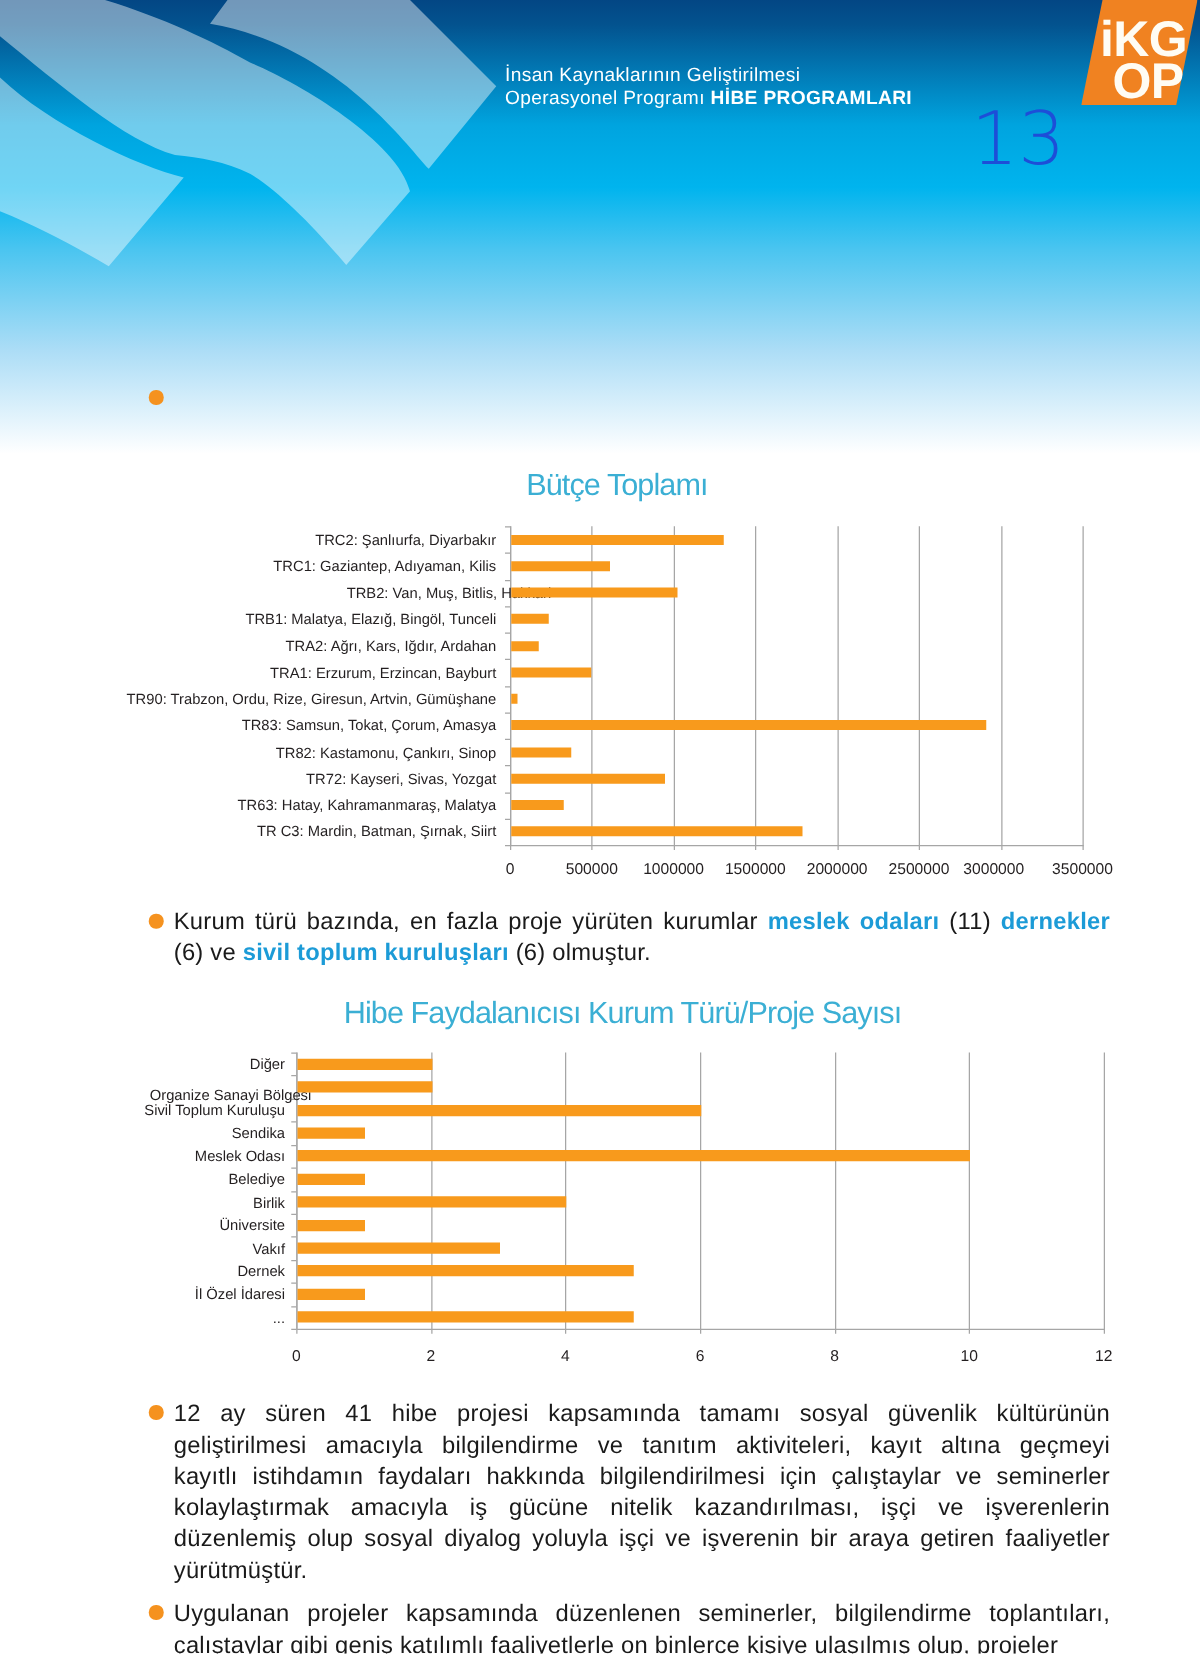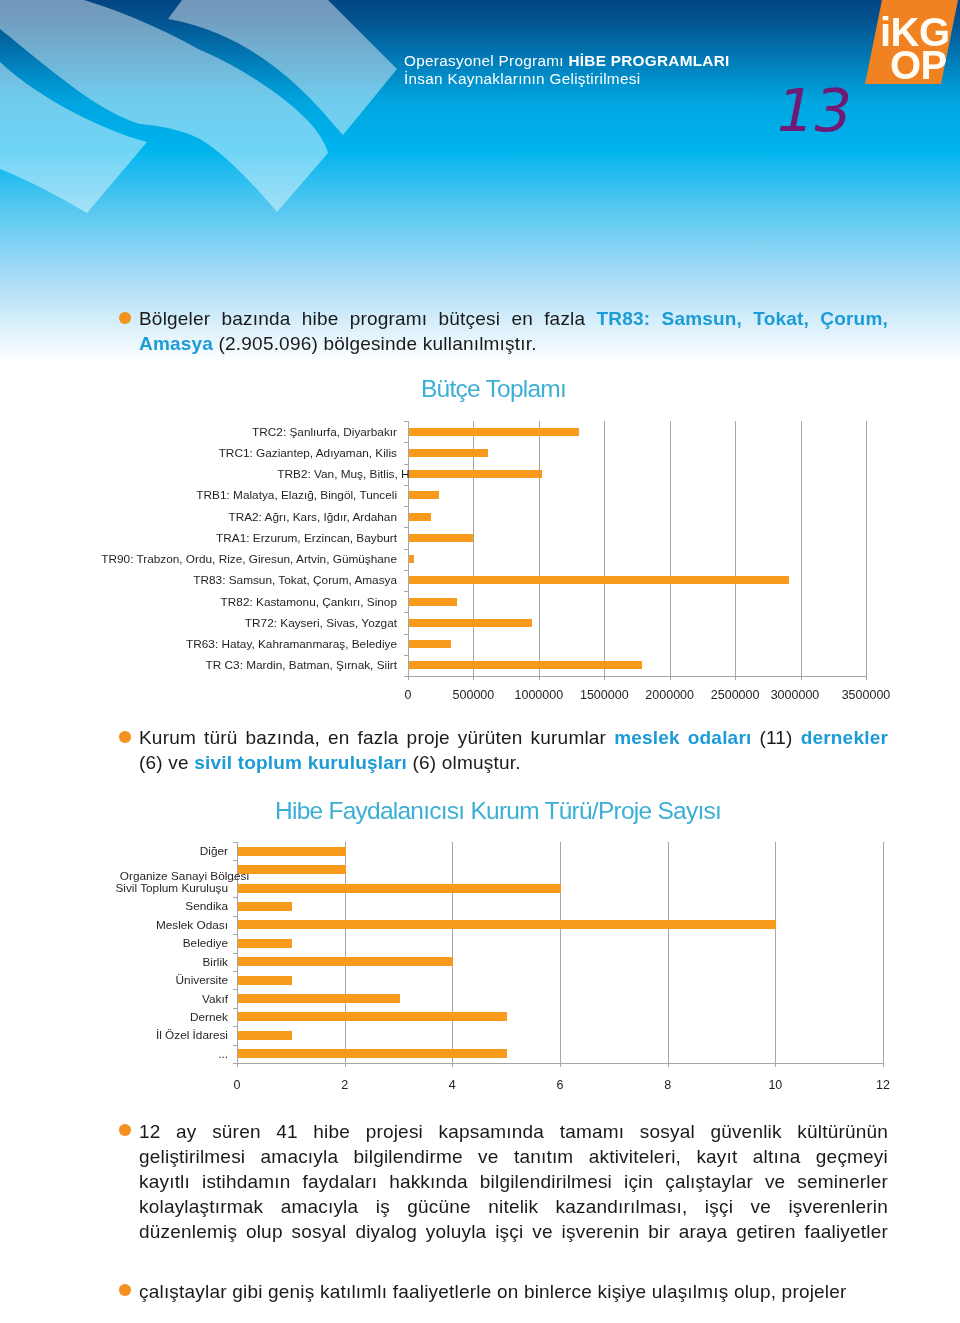--- a/index.html
+++ b/index.html
@@ -5,23 +5,23 @@
   html,body{margin:0;padding:0;background:#fff;}
   body{width:960px;height:1323px;font-family:"Liberation Sans",sans-serif;overflow:hidden;}
   .page{position:relative;width:960px;height:1323px;overflow:hidden;background:#fff;}
 
   
   .hdr{position:absolute;left:0;top:0;width:960px;height:372px;overflow:hidden;z-index:0;}
   .hdr svg{display:block;}
   .hdr-title{position:absolute;left:404px;top:52px;color:#ffffff;
     font-size:15.3px;letter-spacing:0.3px;line-height:17.8px;z-index:3;white-space:nowrap;}
   .hdr-title .b{font-weight:bold;}
-  .pagenum{position:absolute;left:777px;top:81px;color:#701a75;font-size:59px;
+  .pagenum{position:absolute;left:777px;top:81px;color:#1d4ed8;font-size:59px;
     font-family:"DejaVu Sans",sans-serif;font-weight:200;
-    letter-spacing:0px;z-index:3;line-height:59px;font-style:italic;}
+    letter-spacing:0px;z-index:3;line-height:59px;}
   .logo{position:absolute;left:860px;top:0px;width:100px;height:85px;z-index:4;}
   .logo .sl{position:absolute;left:0;top:0;width:100px;height:84px;
     background:#F08221;
     clip-path:polygon(22px 0px, 98px 0px, 81px 84px, 5px 84px);}
   .logo .lt{position:absolute;color:#FFFCF3;font-weight:bold;line-height:1;font-size:40px;}
   .logo .l1{left:20px;top:12px;letter-spacing:-0.5px;}
   .logo .l2{left:30px;top:45px;letter-spacing:-0.5px;}
 
   
   .bul{position:absolute;width:11.5px;height:11.5px;border-radius:50%;background:#F5921F;z-index:6;}
@@ -64,37 +64,33 @@
       <rect x="0" y="0" width="960" height="372" fill="url(#bgrad)"></rect>
       <g opacity="0.44" fill="#ffffff">
         <path d="M 168,19 L 182,0 L 328,0 L 397,69 L 343,135 C 325,116 268,36 168,19 Z"></path>
         <path d="M 0,0 L 84,0 C 130,14 170,33 200,50 C 235,64 318,112 328,153 L 277,212 C 250,180 222,152 200,139 C 180,129 160,126 140,124 C 100,113 48,68 0,29 Z"></path>
         <path d="M 0,62 C 40,100 110,133 147,142 L 87,213 C 58,196 28,180 0,169 Z"></path>
       </g>
     </svg>
   </div>
 
   <div class="hdr-title">
+    <div>İnsan Kaynaklarının Geliştirilmesi</div>
     <div><span>Operasyonel Programı </span><span class="b">HİBE PROGRAMLARI</span></div>
-    <div>İnsan Kaynaklarının Geliştirilmesi</div>
   </div>
 
   <div class="pagenum">13</div>
 
   <div class="logo">
     <div class="sl"></div>
     <div class="lt l1">iKG</div>
     <div class="lt l2">OP</div>
   </div>
 
   <div class="bul" style="left:119px;top:312px;"></div>
-  <div class="para" id="p1" style="left:139px;top:306px;width:749px;">
-      <div class="jline"><span>Bölgeler bazında hibe programı bütçesi en fazla </span><span class="hl">TR83: Samsun, Tokat, Çorum,</span></div>
-      <div class="jline last"><span class="hl">Amasya</span><span> (2.905.096) bölgesinde kullanılmıştır.</span></div>
-    </div>
 
   <div class="chart-title" style="left:421px;top:375px;">Bütçe Toplamı</div>
   <div class="chart" id="chart1" style="left:0px;top:0px;">
       <div class="gl" style="left: 408px; top: 421px; height: 259px;"></div>
       <div class="gl" style="left: 473.429px; top: 421px; height: 259px;"></div>
       <div class="gl" style="left: 538.857px; top: 421px; height: 259px;"></div>
       <div class="gl" style="left: 604.286px; top: 421px; height: 259px;"></div>
       <div class="gl" style="left: 669.714px; top: 421px; height: 259px;"></div>
       <div class="gl" style="left: 735.143px; top: 421px; height: 259px;"></div>
       <div class="gl" style="left: 800.571px; top: 421px; height: 259px;"></div>
@@ -127,21 +123,21 @@
       <div class="cat-label" style="left: 0px; width: 397px; top: 530.875px;">TRA1: Erzurum, Erzincan, Bayburt</div>
       <div class="bar" style="left: 409px; top: 533.875px; width: 64.12px; height: 8px;"></div>
       <div class="cat-label" style="left: 0px; width: 397px; top: 552.125px;">TR90: Trabzon, Ordu, Rize, Giresun, Artvin, Gümüşhane</div>
       <div class="bar" style="left: 409px; top: 555.125px; width: 5.23429px; height: 8px;"></div>
       <div class="cat-label" style="left: 0px; width: 397px; top: 573.375px;">TR83: Samsun, Tokat, Çorum, Amasya</div>
       <div class="bar" style="left: 409px; top: 576.375px; width: 380.153px; height: 8px;"></div>
       <div class="cat-label" style="left: 0px; width: 397px; top: 594.625px;">TR82: Kastamonu, Çankırı, Sinop</div>
       <div class="bar" style="left: 409px; top: 597.625px; width: 48.4171px; height: 8px;"></div>
       <div class="cat-label" style="left: 0px; width: 397px; top: 615.875px;">TR72: Kayseri, Sivas, Yozgat</div>
       <div class="bar" style="left: 409px; top: 618.875px; width: 123.006px; height: 8px;"></div>
-      <div class="cat-label" style="left: 0px; width: 397px; top: 637.125px;">TR63: Hatay, Kahramanmaraş, Belediye</div>
+      <div class="cat-label" style="left: 0px; width: 397px; top: 637.125px;">TR63: Hatay, Kahramanmaraş, Malatya</div>
       <div class="bar" style="left: 409px; top: 640.125px; width: 41.8743px; height: 8px;"></div>
       <div class="cat-label" style="left: 0px; width: 397px; top: 658.375px;">TR C3: Mardin, Batman, Şırnak, Siirt</div>
       <div class="bar" style="left: 409px; top: 661.375px; width: 232.926px; height: 8px;"></div>
       <div class="xlab" style="left: 358px; width: 100px; top: 688px;">0</div>
       <div class="xlab" style="left: 423.429px; width: 100px; top: 688px;">500000</div>
       <div class="xlab" style="left: 488.857px; width: 100px; top: 688px;">1000000</div>
       <div class="xlab" style="left: 554.286px; width: 100px; top: 688px;">1500000</div>
       <div class="xlab" style="left: 619.714px; width: 100px; top: 688px;">2000000</div>
       <div class="xlab" style="left: 685.143px; width: 100px; top: 688px;">2500000</div>
       <div class="xlab" style="left: 745px; width: 100px; top: 688px;">3000000</div>
@@ -211,20 +207,22 @@
       <div class="xlab" style="left: 833px; width: 100px; top: 1078px;">12</div>
     </div>
 
   <div class="bul" style="left:119px;top:1124px;"></div>
   <div class="para" id="p3" style="left:139px;top:1119px;width:749px;">
       <div class="jline">12 ay süren 41 hibe projesi kapsamında tamamı sosyal güvenlik kültürünün</div>
       <div class="jline">geliştirilmesi amacıyla bilgilendirme ve tanıtım aktiviteleri, kayıt altına geçmeyi</div>
       <div class="jline">kayıtlı istihdamın faydaları hakkında bilgilendirilmesi için çalıştaylar ve seminerler</div>
       <div class="jline">kolaylaştırmak amacıyla iş gücüne nitelik kazandırılması, işçi ve işverenlerin</div>
       <div class="jline">düzenlemiş olup sosyal diyalog yoluyla işçi ve işverenin bir araya getiren faaliyetler</div>
+      <div class="jline last">yürütmüştür.</div>
     </div>
 
   <div class="bul" style="left:119px;top:1284px;"></div>
   <div class="para" id="p4" style="left:139px;top:1279px;width:749px;">
+      <div class="jline">Uygulanan projeler kapsamında düzenlenen seminerler, bilgilendirme toplantıları,</div>
       <div class="jline last">çalıştaylar gibi geniş katılımlı faaliyetlerle on binlerce kişiye ulaşılmış olup, projeler</div>
     </div>
 
 </div>
 
 </body></html>

